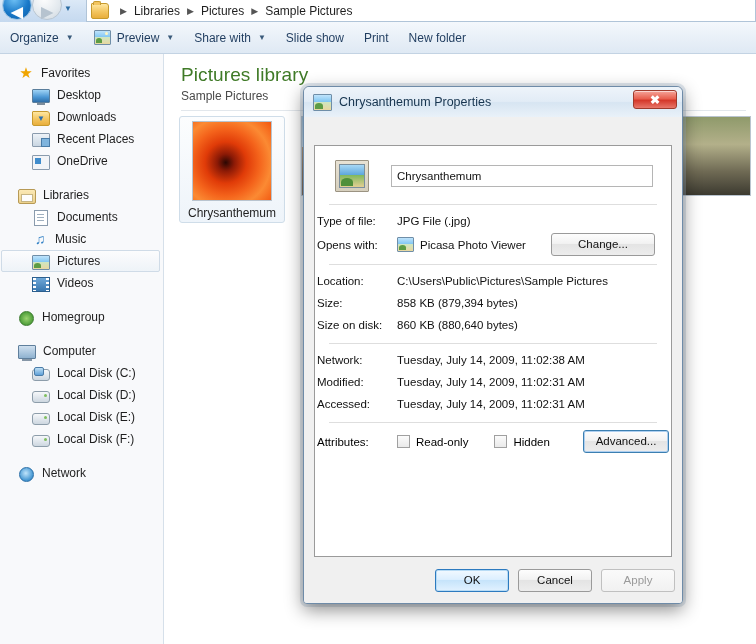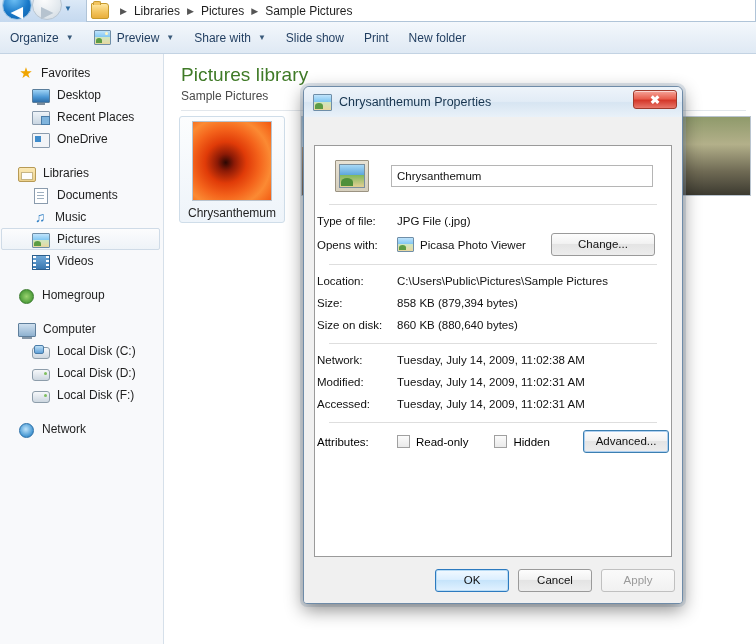--- a/index.html
+++ b/index.html
@@ -826,20 +826,24 @@
   <div class="navpane">
     <div class="nav-row">
       <span class="nav-ico ico-star">★</span>
       <span>Favorites</span>
     </div>
     <div class="nav-row child">
       <span class="nav-ico ico-monitor"></span>
       <span>Desktop</span>
     </div>
     <div class="nav-row child">
+      <span class="nav-ico ico-dl"></span>
+      <span>Downloads</span>
+    </div>
+    <div class="nav-row child">
       <span class="nav-ico ico-recent"></span>
       <span>Recent Places</span>
     </div>
     <div class="nav-row child">
       <span class="nav-ico ico-onedrive"></span>
       <span>OneDrive</span>
     </div>
 
     <div class="nav-gap"></div>
 
@@ -877,20 +881,24 @@
       <span class="nav-ico ico-computer"></span>
       <span>Computer</span>
     </div>
     <div class="nav-row child">
       <span class="nav-ico ico-drive-c"></span>
       <span>Local Disk (C:)</span>
     </div>
     <div class="nav-row child">
       <span class="nav-ico ico-drive"></span>
       <span>Local Disk (D:)</span>
+    </div>
+    <div class="nav-row child">
+      <span class="nav-ico ico-drive"></span>
+      <span>Local Disk (E:)</span>
     </div>
     <div class="nav-row child">
       <span class="nav-ico ico-drive"></span>
       <span>Local Disk (F:)</span>
     </div>
 
     <div class="nav-gap"></div>
 
     <div class="nav-row">
       <span class="nav-ico ico-net"></span>

